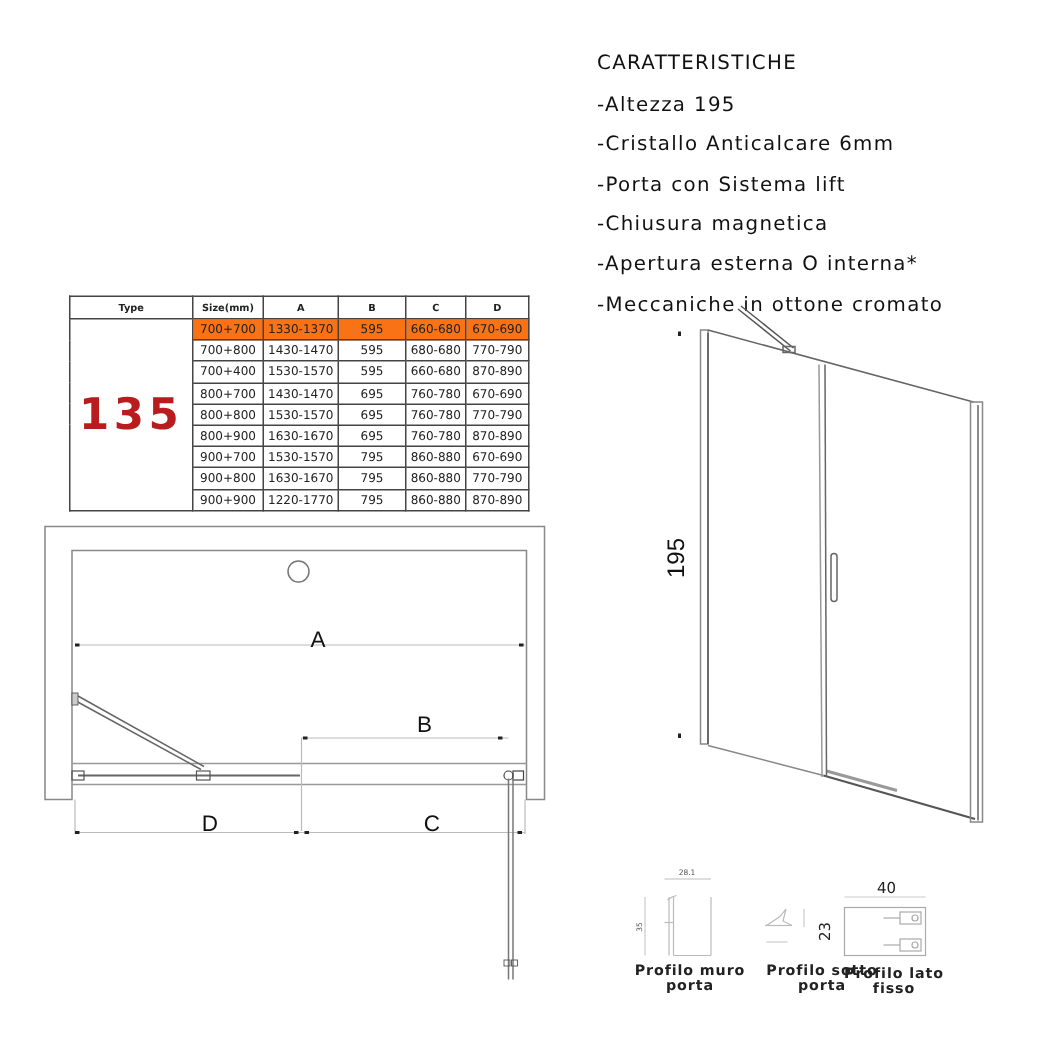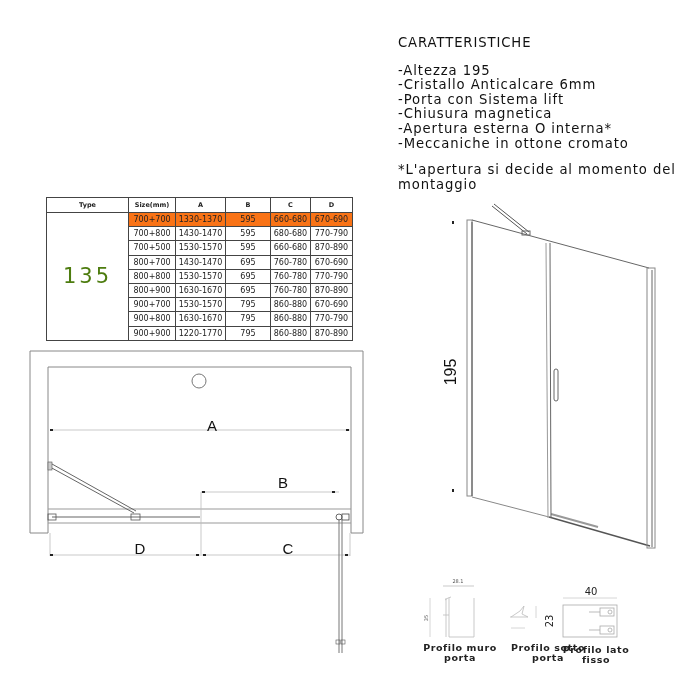--- a/index.html
+++ b/index.html
@@ -1,46 +1,42 @@
 <!DOCTYPE html>
 <html><head>
 <meta charset="utf-8">
 <style>
   html,body{margin:0;padding:0;background:#ffffff;}
   body{width:700px;height:700px;position:relative;overflow:hidden;font-family:"DejaVu Sans",sans-serif;color:#111;}
   .abs{position:absolute;}
   .features{left:398px;top:36px;width:300px;font-family:"DejaVu Sans",sans-serif;font-size:13.2px;letter-spacing:0.9px;line-height:14.6px;color:#111;}
   .features .title{margin-bottom:13px;}
-  .features .list div{white-space:nowrap;}
+  .features .list div{white-space:nowrap;margin-top:12px;}
   .features .note{margin-top:12px;}
   table.spec{position:absolute;left:46px;top:197px;border-collapse:collapse;font-family:"DejaVu Sans",sans-serif;padding-left:32px;}
   table.spec td, table.spec th{border:1px solid #444;padding:0;font-size:8px;text-align:center;height:13.2px;color:#222;font-weight:normal;}
   table.spec th{font-size:6.5px;font-weight:bold;height:14px;}
-  table.spec td.type{font-size:21px;letter-spacing:3px;font-weight:normal;color:#4d7c0f;}
+  table.spec td.type{font-size:29px;letter-spacing:3px;font-weight:bold;color:#b91c1c;}
   table.spec tr.hl td.v{background:#f97316;}
   svg{position:absolute;left:0;top:0;}
   .lbl{font-family:"Liberation Sans",sans-serif;fill:#111;}
   .plabel{position:absolute;font-family:"DejaVu Sans",sans-serif;font-size:9.5px;font-weight:bold;letter-spacing:0.6px;text-align:center;color:#222;line-height:10px;}
 </style>
 </head>
 <body>
 
 <div class="abs features">
   <div class="title">CARATTERISTICHE</div>
   <div class="list">
     <div>-Altezza 195</div>
     <div>-Cristallo Anticalcare 6mm</div>
     <div>-Porta con Sistema lift</div>
     <div>-Chiusura magnetica</div>
     <div>-Apertura esterna O interna*</div>
     <div>-Meccaniche in ottone cromato</div>
-  </div>
-  <div class="note">
-    <div>*L'apertura si decide al momento del</div>
-    <div>montaggio</div>
   </div>
 </div>
 
 <table class="spec">
   <colgroup>
     <col style="width:82px">
       <col style="width:47px">
       <col style="width:50px">
       <col style="width:45px">
       <col style="width:40px">
@@ -64,21 +60,21 @@
     <td class="v">670-690</td>
   </tr>
   <tr>
     <td>700+800</td>
     <td>1430-1470</td>
     <td>595</td>
     <td>680-680</td>
     <td>770-790</td>
   </tr>
   <tr>
-    <td>700+500</td>
+    <td>700+400</td>
     <td>1530-1570</td>
     <td>595</td>
     <td>660-680</td>
     <td>870-890</td>
   </tr>
   <tr>
     <td>800+700</td>
     <td>1430-1470</td>
     <td>695</td>
     <td>760-780</td>

